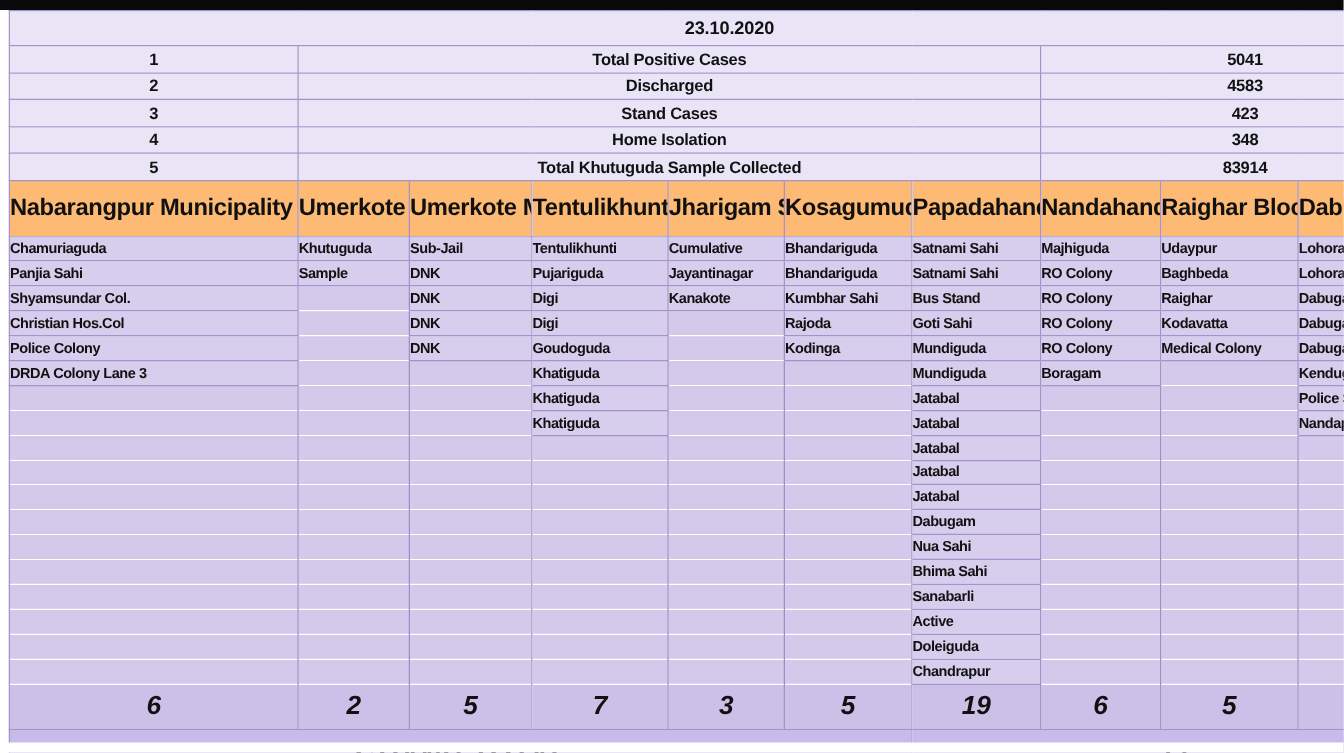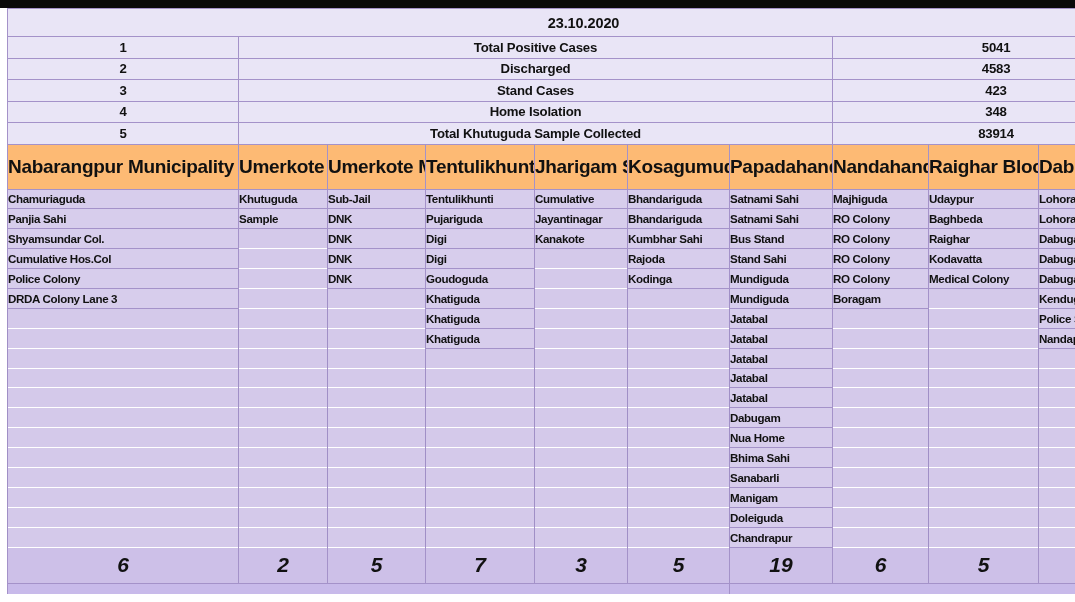--- a/index.html
+++ b/index.html
@@ -231,27 +231,27 @@
           <td>DNK</td>
           <td>Digi</td>
           <td>Kanakote</td>
           <td>Kumbhar Sahi</td>
           <td>Bus Stand</td>
           <td>RO Colony</td>
           <td>Raighar</td>
           <td>Dabugam</td>
         </tr>
         <tr class="r-data">
-          <td>Cumulative Hos.Col</td>
+          <td>Christian Hos.Col</td>
           <td class="empty">&nbsp;</td>
           <td>DNK</td>
           <td>Digi</td>
           <td class="empty">&nbsp;</td>
           <td>Rajoda</td>
-          <td>Stand Sahi</td>
+          <td>Goti Sahi</td>
           <td>RO Colony</td>
           <td>Kodavatta</td>
           <td>Dabugam</td>
         </tr>
         <tr class="r-data">
           <td>Police Colony</td>
           <td class="empty">&nbsp;</td>
           <td>DNK</td>
           <td>Goudoguda</td>
           <td class="empty">&nbsp;</td>
@@ -345,21 +345,21 @@
           <td class="empty">&nbsp;</td>
           <td class="empty">&nbsp;</td>
         </tr>
         <tr class="r-data">
           <td class="empty">&nbsp;</td>
           <td class="empty">&nbsp;</td>
           <td class="empty">&nbsp;</td>
           <td class="empty">&nbsp;</td>
           <td class="empty">&nbsp;</td>
           <td class="empty">&nbsp;</td>
-          <td>Nua Home</td>
+          <td>Nua Sahi</td>
           <td class="empty">&nbsp;</td>
           <td class="empty">&nbsp;</td>
           <td class="empty">&nbsp;</td>
         </tr>
         <tr class="r-data">
           <td class="empty">&nbsp;</td>
           <td class="empty">&nbsp;</td>
           <td class="empty">&nbsp;</td>
           <td class="empty">&nbsp;</td>
           <td class="empty">&nbsp;</td>
@@ -381,21 +381,21 @@
           <td class="empty">&nbsp;</td>
           <td class="empty">&nbsp;</td>
         </tr>
         <tr class="r-data">
           <td class="empty">&nbsp;</td>
           <td class="empty">&nbsp;</td>
           <td class="empty">&nbsp;</td>
           <td class="empty">&nbsp;</td>
           <td class="empty">&nbsp;</td>
           <td class="empty">&nbsp;</td>
-          <td>Manigam</td>
+          <td>Active</td>
           <td class="empty">&nbsp;</td>
           <td class="empty">&nbsp;</td>
           <td class="empty">&nbsp;</td>
         </tr>
         <tr class="r-data">
           <td class="empty">&nbsp;</td>
           <td class="empty">&nbsp;</td>
           <td class="empty">&nbsp;</td>
           <td class="empty">&nbsp;</td>
           <td class="empty">&nbsp;</td>

